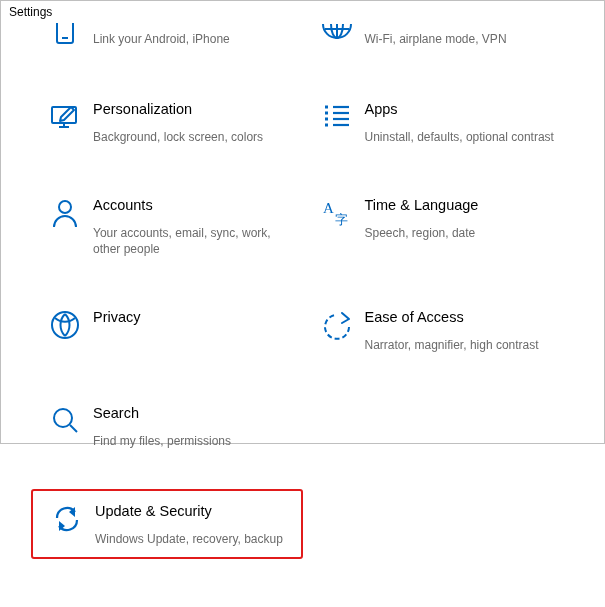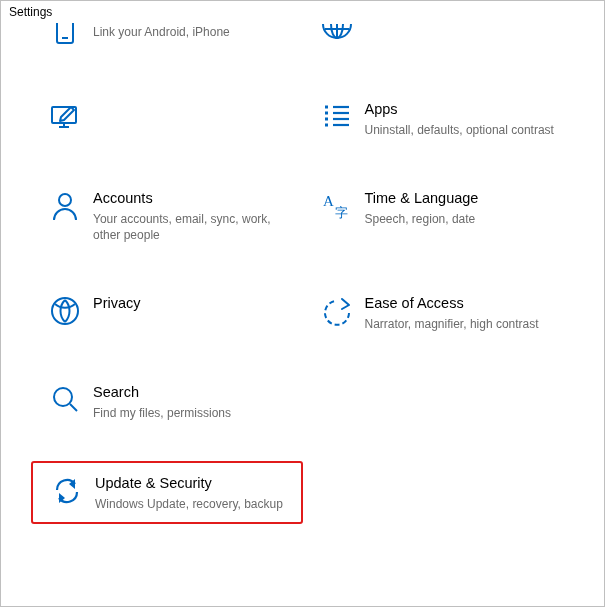--- a/index.html
+++ b/index.html
@@ -1,25 +1,25 @@
 <!DOCTYPE html>
 <html><head>
 <meta charset="utf-8">
 <style>
   * { box-sizing: border-box; margin: 0; padding: 0; }
   html, body { width: 605px; height: 607px; font-family: "Segoe UI", Arial, sans-serif; background: #fff; color: #000; }
-  .window { width: 605px; height: 607px; border: 1px solid #bfbfbf; position: relative; background: #fff; }
+  .window { width: 605px; height: 444px; border: 1px solid #bfbfbf; position: relative; background: #fff; }
   .title { position: absolute; top: 4px; left: 8px; font-size: 12px; color: #000; }
   .grid { position: absolute; top: 10px; left: 0; right: 0; bottom: 0; padding: 0 30px 0 30px; }
   .row { display: flex; }
   .tile { display: flex; width: 50%; padding: 10px 6px 10px 6px; align-items: flex-start; cursor: default; }
   .tile .iconwrap { width: 56px; flex: 0 0 56px; display: flex; justify-content: center; padding-top: 2px; }
   .tile .txt { flex: 1; padding-right: 10px; }
   .tile .label { font-size: 14.5px; color: #000; line-height: 20px; }
-  .tile .desc  { font-size: 12px; color: #6b6b6b; line-height: 16px; margin-top: 3px; }
+  .tile .desc  { font-size: 12px; color: #6b6b6b; line-height: 16px; margin-top: 10px; }
   .spacer { height: 30px; }
   svg { display: block; }
   .highlight { border: 2px solid #e11b1b; border-radius: 3px; }
 </style>
 </head>
 <body>
 
 <div class="window">
   <div class="title">Settings</div>
 
@@ -40,34 +40,42 @@
       </div>
       <div class="tile">
         <div class="iconwrap">
           <svg width="30" height="26" viewBox="0 0 30 26">
             <path d="M1 1 A14 14 0 0 0 29 1" fill="none" stroke="#0067c0" stroke-width="2"></path>
             <path d="M9 1 A6 14 0 0 0 21 1" fill="none" stroke="#0067c0" stroke-width="2"></path>
             <line x1="15" y1="1" x2="15" y2="15" stroke="#0067c0" stroke-width="2"></line>
             <line x1="3" y1="6" x2="27" y2="6" stroke="#0067c0" stroke-width="2"></line>
           </svg>
         </div>
+        <div class="txt">
+          <div class="label"></div>
+          <div class="desc">Wi-Fi, airplane mode, VPN</div>
+        </div>
       </div>
     </div>
 
     <div class="spacer"></div>
 
     <div class="row">
       <div class="tile">
         <div class="iconwrap">
           <svg width="32" height="32" viewBox="0 0 32 32">
             <rect x="3" y="6" width="24" height="16" rx="1" fill="none" stroke="#0067c0" stroke-width="2"></rect>
             <line x1="10" y1="26" x2="20" y2="26" stroke="#0067c0" stroke-width="2"></line>
             <line x1="15" y1="22" x2="15" y2="26" stroke="#0067c0" stroke-width="2"></line>
             <path d="M12 16 L22 6 L25 9 L15 19 L11 20 Z" fill="#fff" stroke="#0067c0" stroke-width="2" stroke-linejoin="round"></path>
           </svg>
+        </div>
+        <div class="txt">
+          <div class="label">Personalization</div>
+          <div class="desc">Background, lock screen, colors</div>
         </div>
       </div>
       <div class="tile">
         <div class="iconwrap">
           <svg width="30" height="30" viewBox="0 0 30 30">
             <g stroke="#0067c0" stroke-width="2.2">
               <line x1="11" y1="6" x2="27" y2="6"></line>
               <line x1="11" y1="12" x2="27" y2="12"></line>
               <line x1="11" y1="18" x2="27" y2="18"></line>
               <line x1="11" y1="24" x2="27" y2="24"></line>

